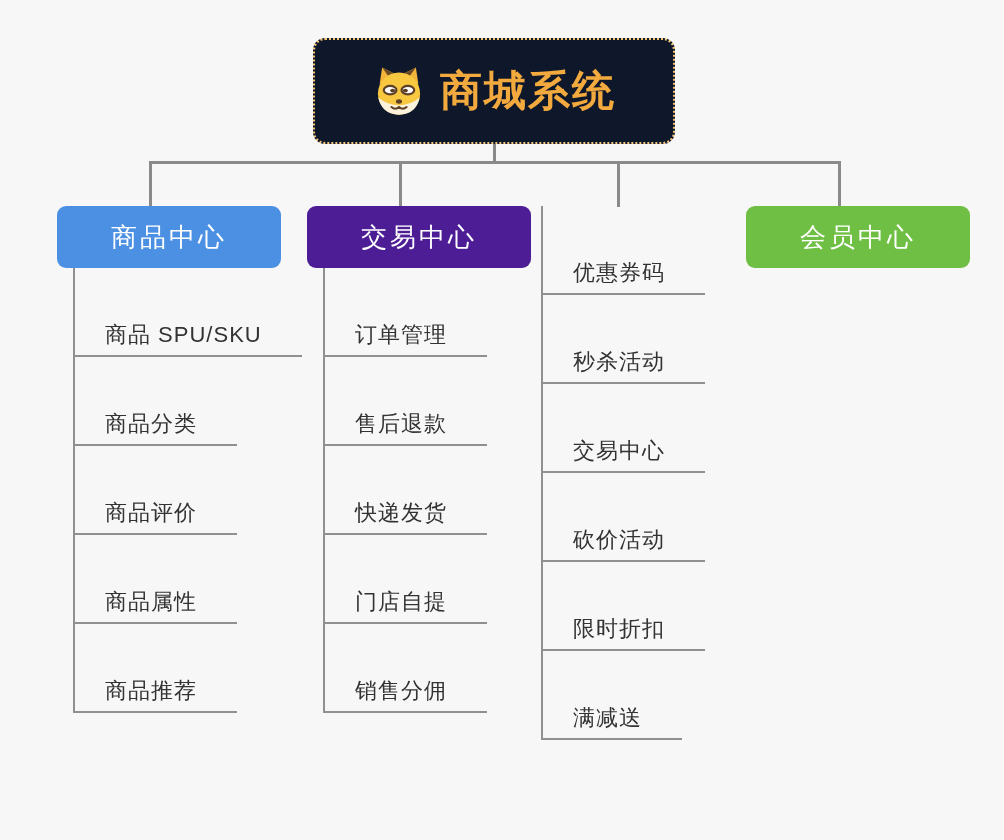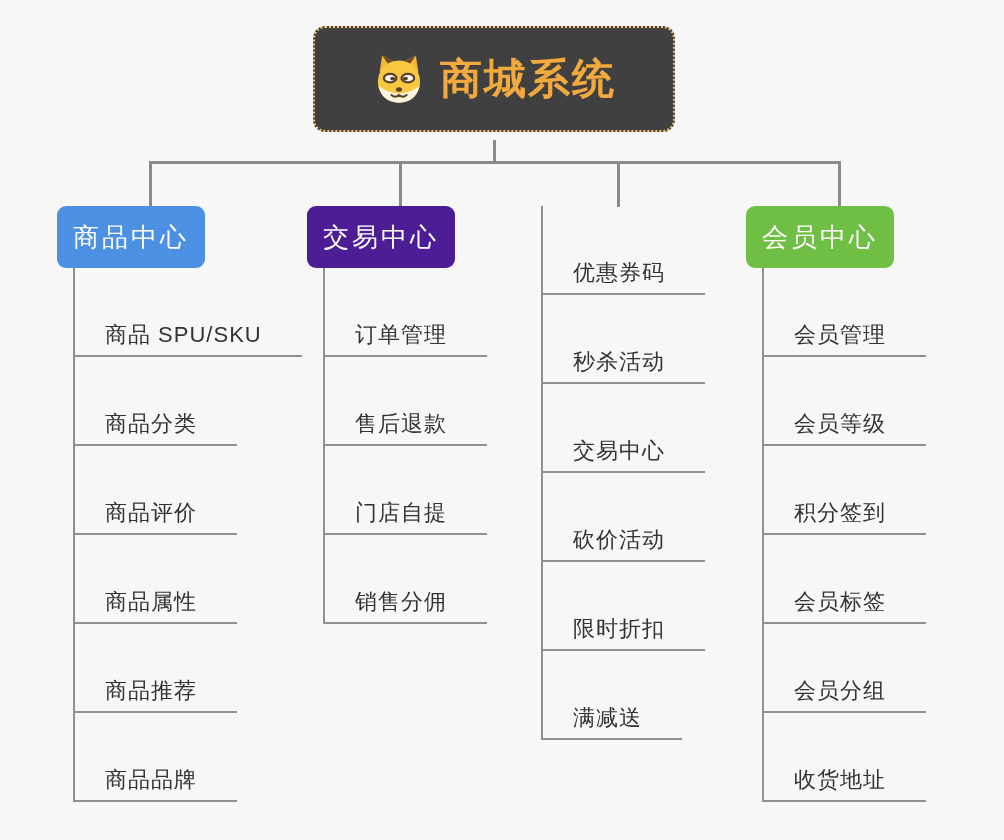--- a/index.html
+++ b/index.html
@@ -11,24 +11,24 @@
     position:relative;
     width:1004px;
     height:840px;
     background:#f7f7f7;
     overflow:hidden;
   }
 
   
   .root-node{
     position:absolute;
-    left:313px; top:26px;
+    left:313px; top:38px;
     width:362px; height:106px;
     box-sizing:border-box;
-    background:#404040;
+    background:#0f172a;
     border:2px dotted #f4c778;
     border-radius:12px;
     display:flex;
     align-items:center;
     justify-content:center;
     gap:14px;
   }
   .root-title{
     font-size:42px;
     font-weight:bold;
@@ -49,21 +49,21 @@
   .drop-3{left:838px;}
 
   
   .branch{position:absolute;top:206px;}
   .branch-0{left:57px;}
   .branch-1{left:307px;}
   .branch-2{left:525px;}
   .branch-3{left:746px;}
 
   .branch-header{
-    width:148px;height:62px;
+    width:224px;height:62px;
     border-radius:9px;
     display:flex;align-items:center;justify-content:center;
     cursor:pointer;
   }
   .branch-label{
     color:#ffffff;
     font-size:26px;
     letter-spacing:3px;
     white-space:nowrap;
   }
@@ -146,39 +146,39 @@
   </div>
 
   <div class="branch-item">
     <span class="item-label">商品属性</span>
   </div>
 
   <div class="branch-item">
     <span class="item-label">商品推荐</span>
   </div>
 
-  <div class="branch-item">
-    <span class="item-label">商品品牌</span>
-  </div>
 </div>
   </div>
 
   <div class="branch branch-1">
     <div class="branch-header" style="background: #4c1d95;">
       <span class="branch-label">交易中心</span>
     </div>
     <div class="branch-items">
   <div class="branch-item">
     <span class="item-label">订单管理</span>
   </div>
 
   <div class="branch-item">
     <span class="item-label">售后退款</span>
   </div>
 
+  <div class="branch-item">
+    <span class="item-label">快递发货</span>
+  </div>
 
   <div class="branch-item">
     <span class="item-label">门店自提</span>
   </div>
 
 
   <div class="branch-item">
     <span class="item-label">销售分佣</span>
   </div>
 </div>
@@ -209,40 +209,15 @@
   <div class="branch-item">
     <span class="item-label">满减送</span>
   </div>
 </div>
   </div>
 
   <div class="branch branch-3">
     <div class="branch-header" style="background: rgb(111, 191, 68);">
       <span class="branch-label">会员中心</span>
     </div>
-    <div class="branch-items">
-  <div class="branch-item">
-    <span class="item-label">会员管理</span>
-  </div>
-
-  <div class="branch-item">
-    <span class="item-label">会员等级</span>
-  </div>
-
-  <div class="branch-item">
-    <span class="item-label">积分签到</span>
-  </div>
-
-  <div class="branch-item">
-    <span class="item-label">会员标签</span>
-  </div>
-
-  <div class="branch-item">
-    <span class="item-label">会员分组</span>
-  </div>
-
-  <div class="branch-item">
-    <span class="item-label">收货地址</span>
-  </div>
-</div>
   </div>
 </div>
 </div>
 
 </body></html>

